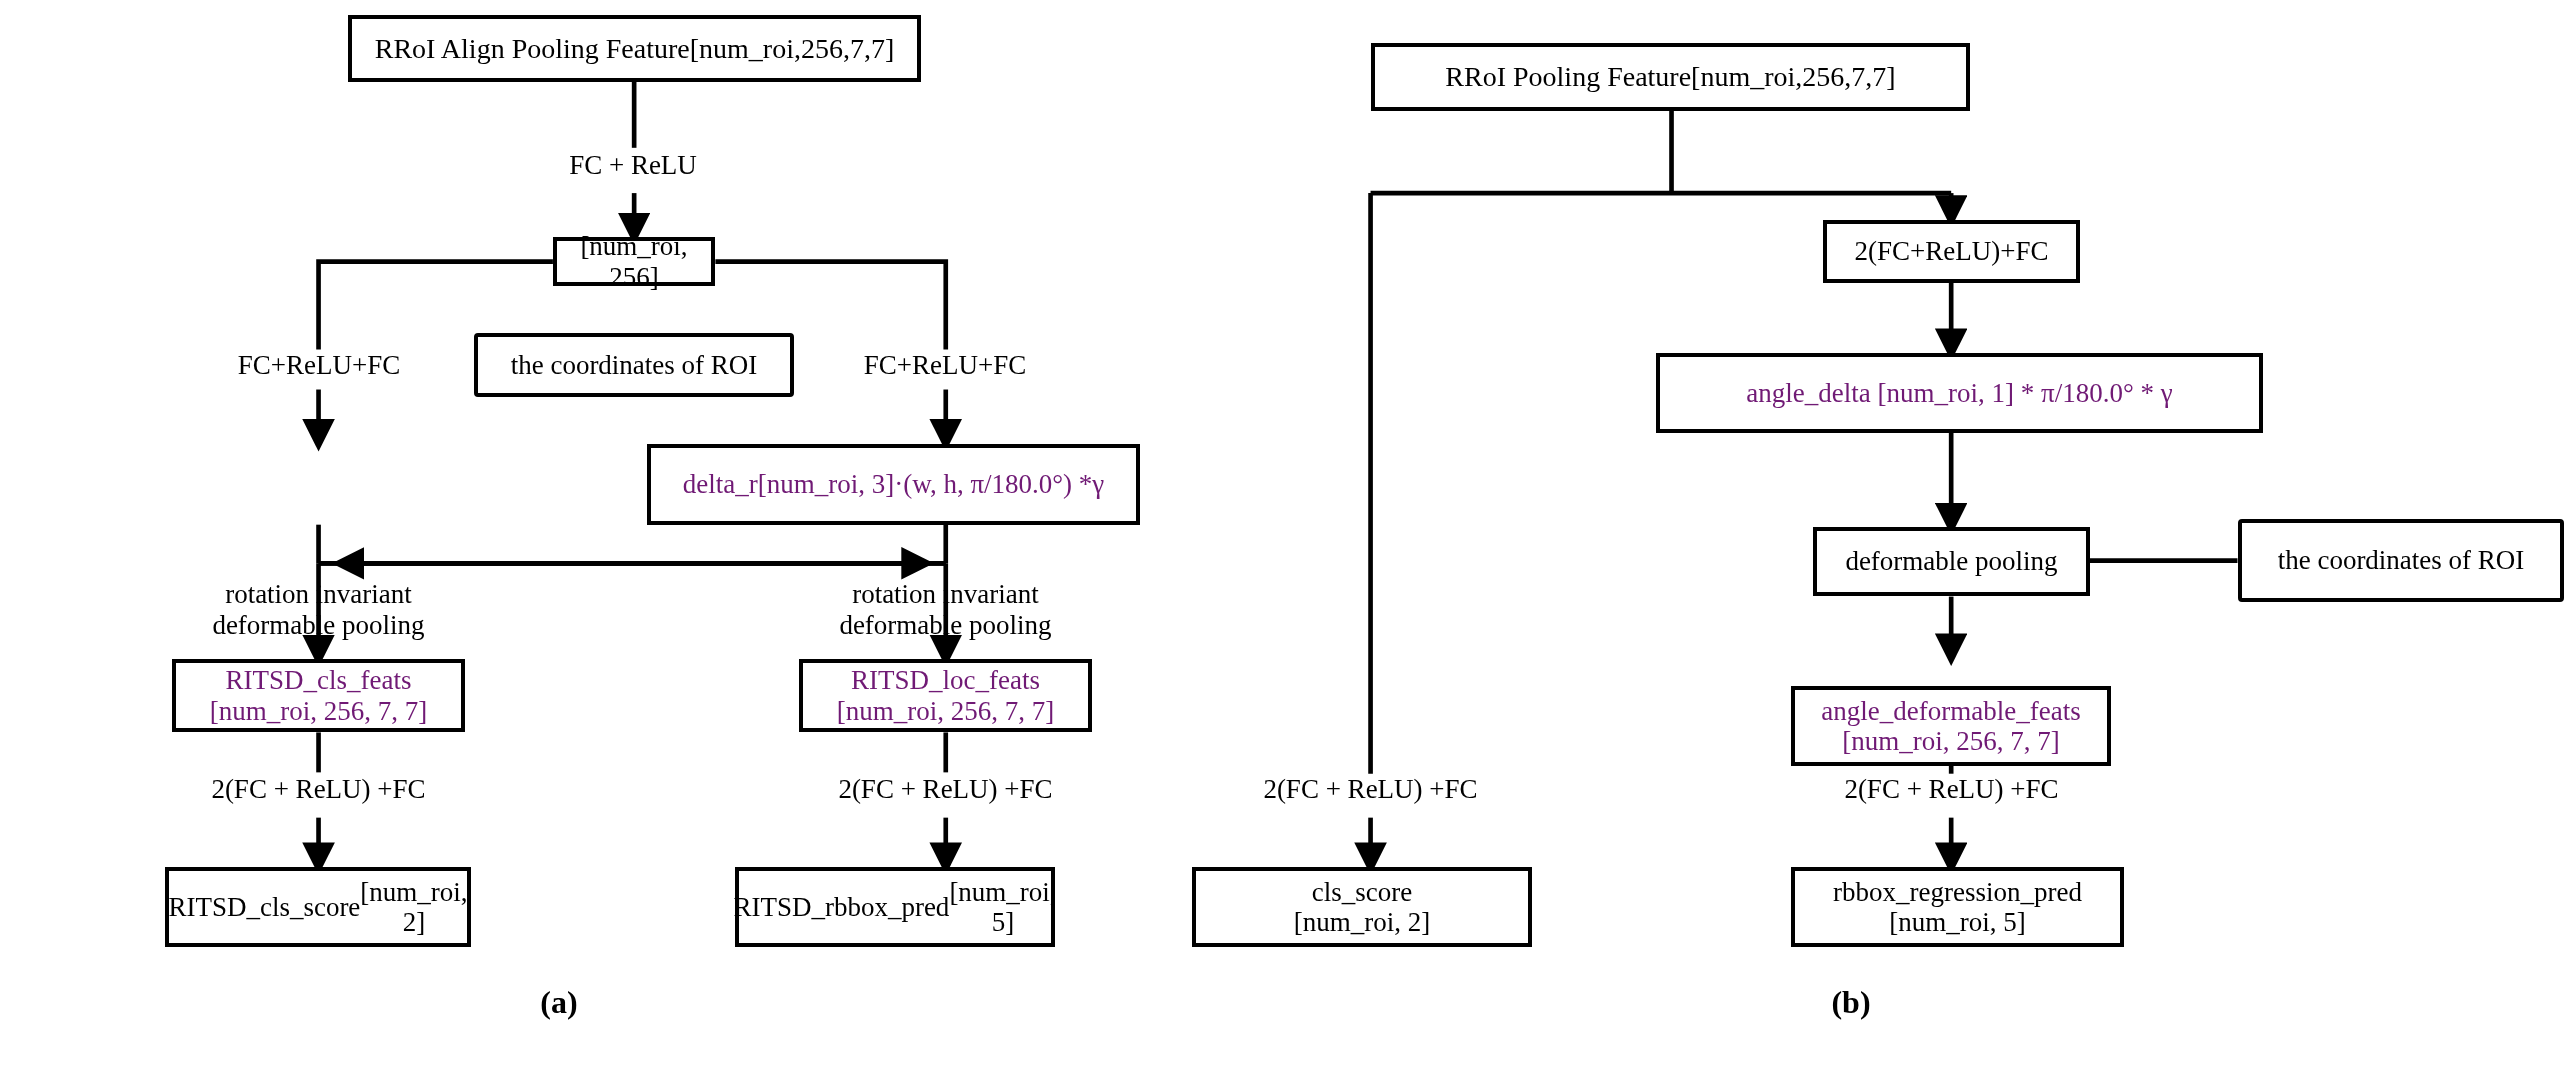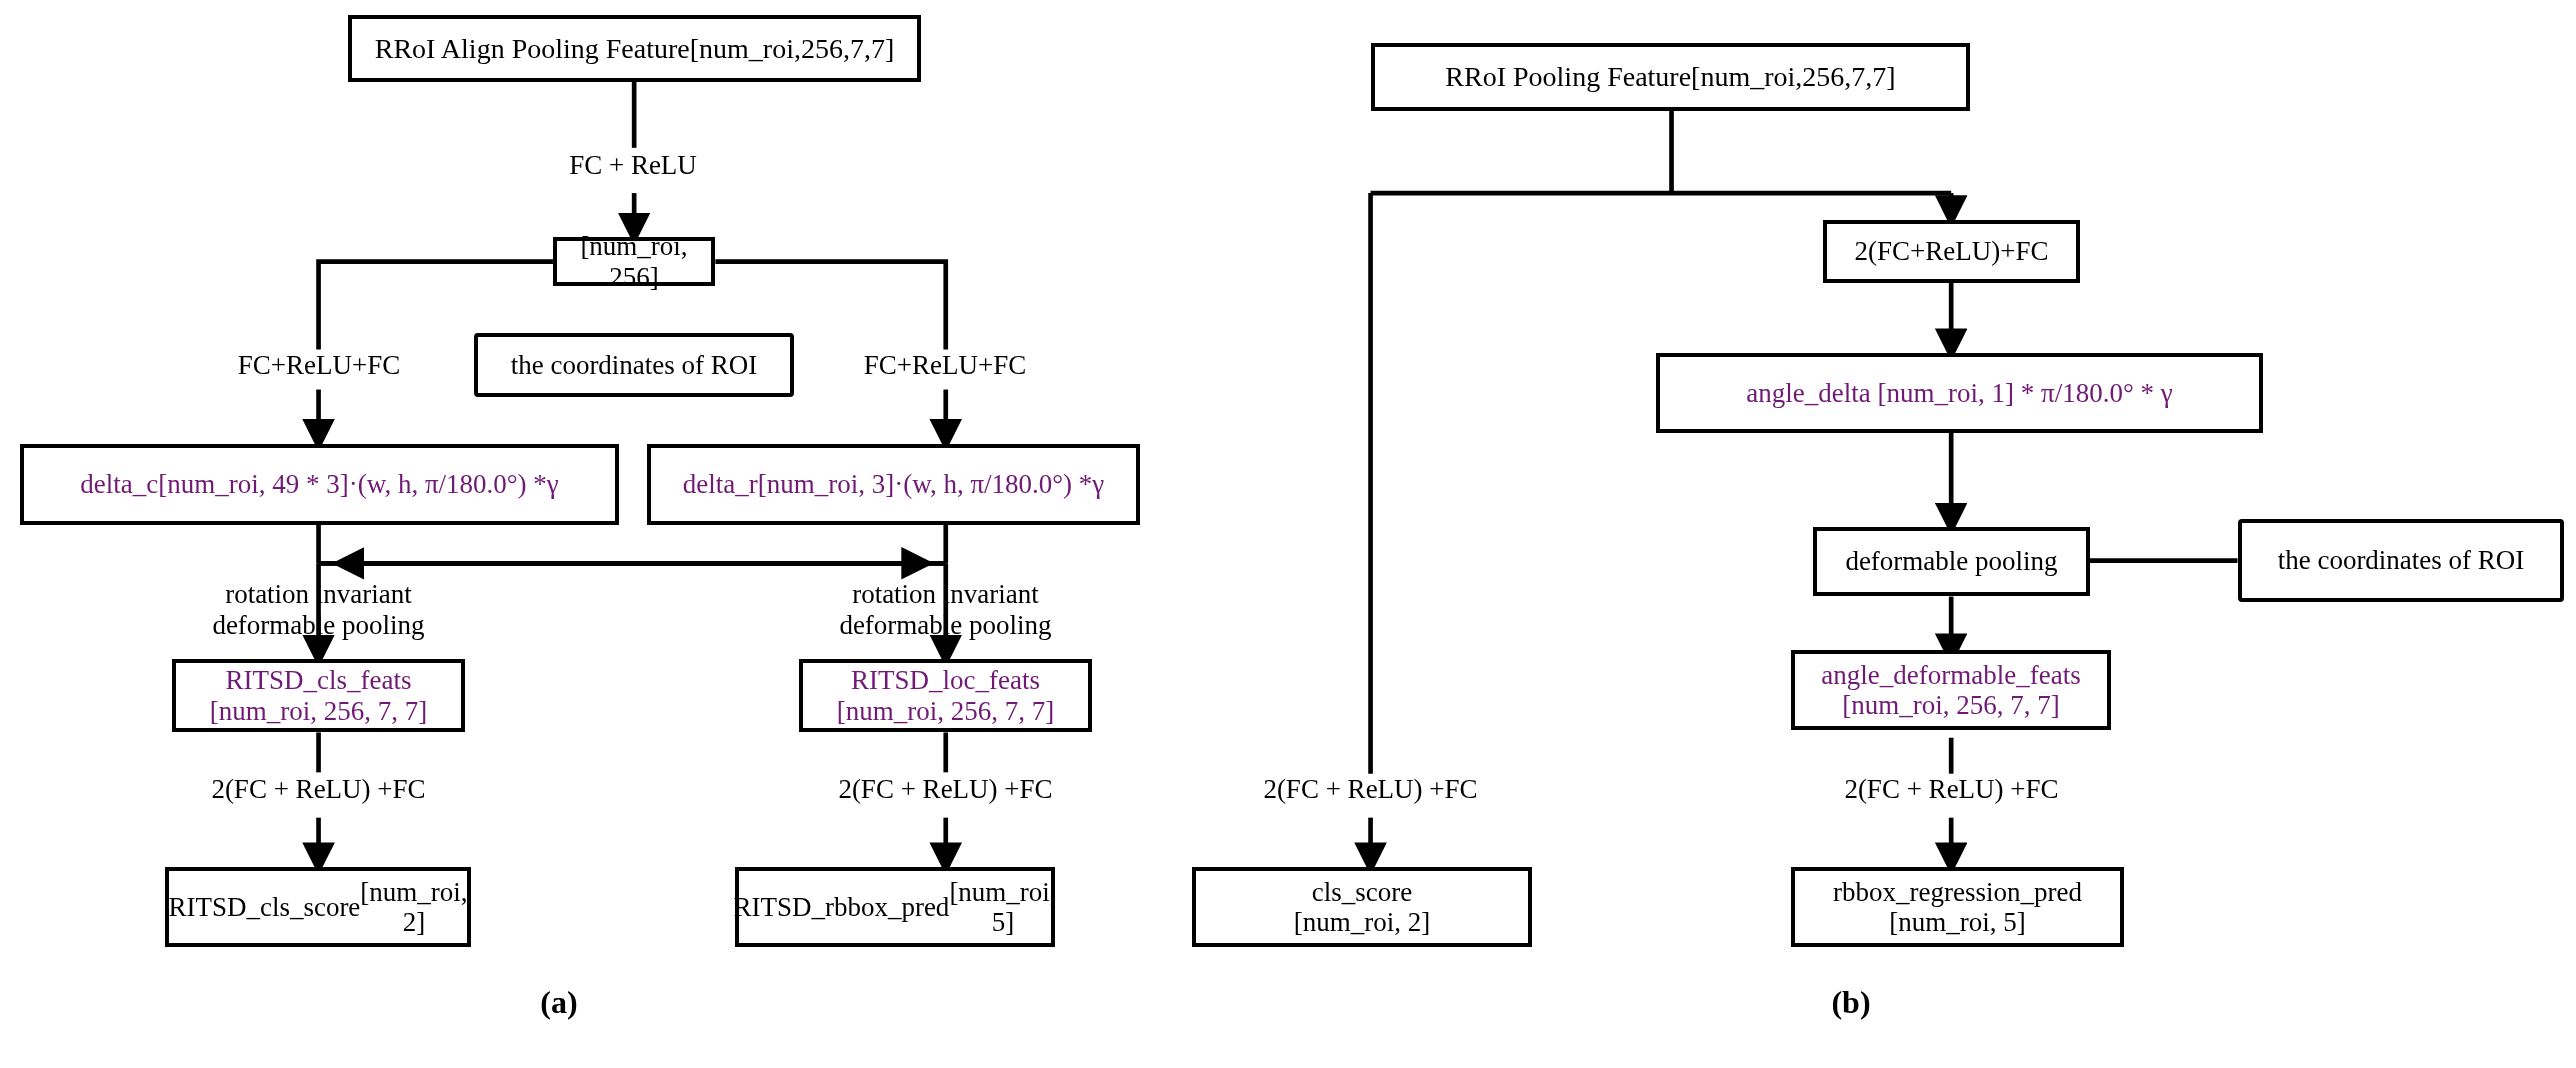--- a/index.html
+++ b/index.html
@@ -100,23 +100,20 @@
   </div>
 
   <div class="lbl" style="left:206px;top:350px;width:226px;font-size:27px;">FC+ReLU+FC</div>
 
   <div class="node rounded" style="left:474px;top:333px;width:320px;height:64px;font-size:27px;">
     <span class="txt">the coordinates of ROI</span>
   </div>
 
   <div class="lbl" style="left:832px;top:350px;width:226px;font-size:27px;">FC+ReLU+FC</div>
 
-  <div class="node" style="left:20px;top:444px;width:599px;height:81px;font-size:27px;">
-    <span class="txt red">delta_c[num_roi, 49 * 3]·(w, h, π/180.0°) *γ</span>
-  </div>
 
   <div class="node" style="left:647px;top:444px;width:493px;height:81px;font-size:27px;">
     <span class="txt red">delta_r[num_roi, 3]·(w, h, π/180.0°) *γ</span>
   </div>
 
   <div class="lbl" style="left:172px;top:579px;width:293px;font-size:27px;">rotation invariant
 deformable pooling</div>
 
   <div class="lbl" style="left:799px;top:579px;width:293px;font-size:27px;">rotation invariant
 deformable pooling</div>
@@ -158,21 +155,21 @@
   </div>
 
   <div class="node" style="left:1813px;top:527px;width:277px;height:69px;font-size:27px;">
     <span class="txt">deformable pooling</span>
   </div>
 
   <div class="node rounded" style="left:2238px;top:519px;width:326px;height:83px;font-size:27px;">
     <span class="txt">the coordinates of ROI</span>
   </div>
 
-  <div class="node" style="left:1791px;top:650px;width:320px;height:80px;font-size:27px;flex-direction:column;">
+  <div class="node" style="left:1791px;top:686px;width:320px;height:80px;font-size:27px;flex-direction:column;">
     <span class="txt red">angle_deformable_feats</span>
     <span class="txt red">[num_roi, 256, 7, 7]</span>
   </div>
 
   <div class="lbl" style="left:1224px;top:774px;width:293px;font-size:27px;">2(FC + ReLU) +FC</div>
 
   <div class="lbl" style="left:1805px;top:774px;width:293px;font-size:27px;">2(FC + ReLU) +FC</div>
 
   <div class="node" style="left:1192px;top:867px;width:340px;height:80px;font-size:27px;flex-direction:column;">
     <span class="txt">cls_score</span>

